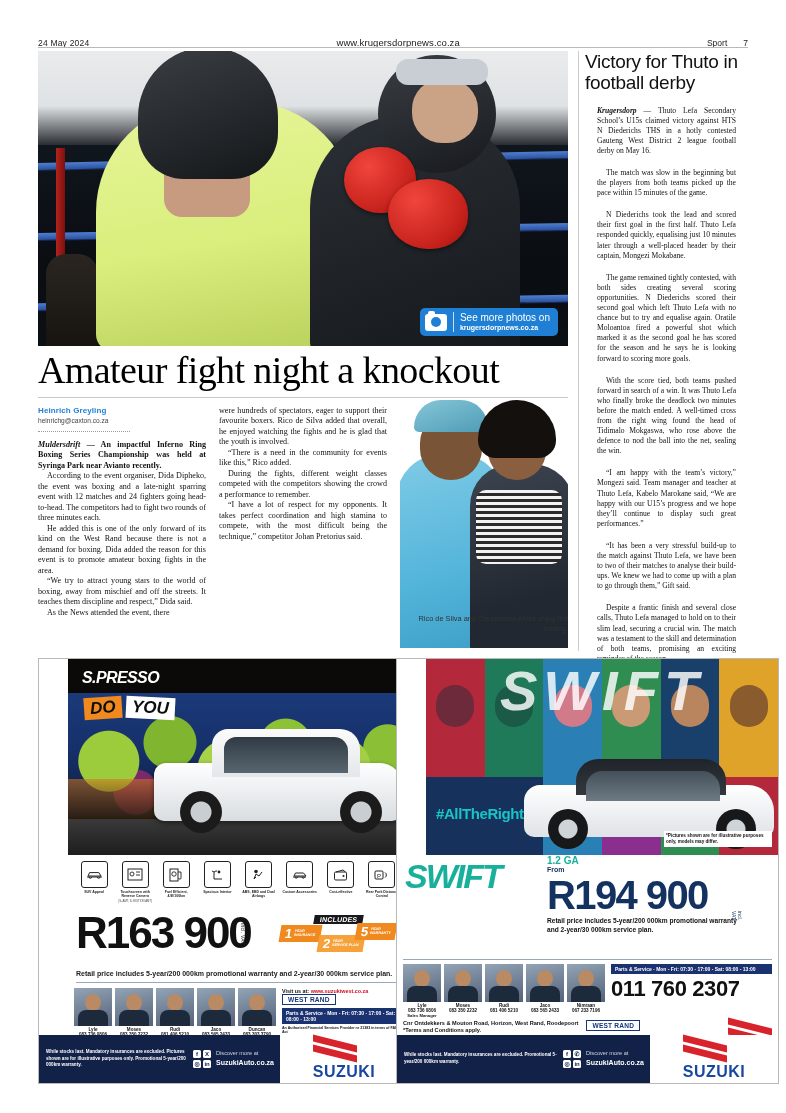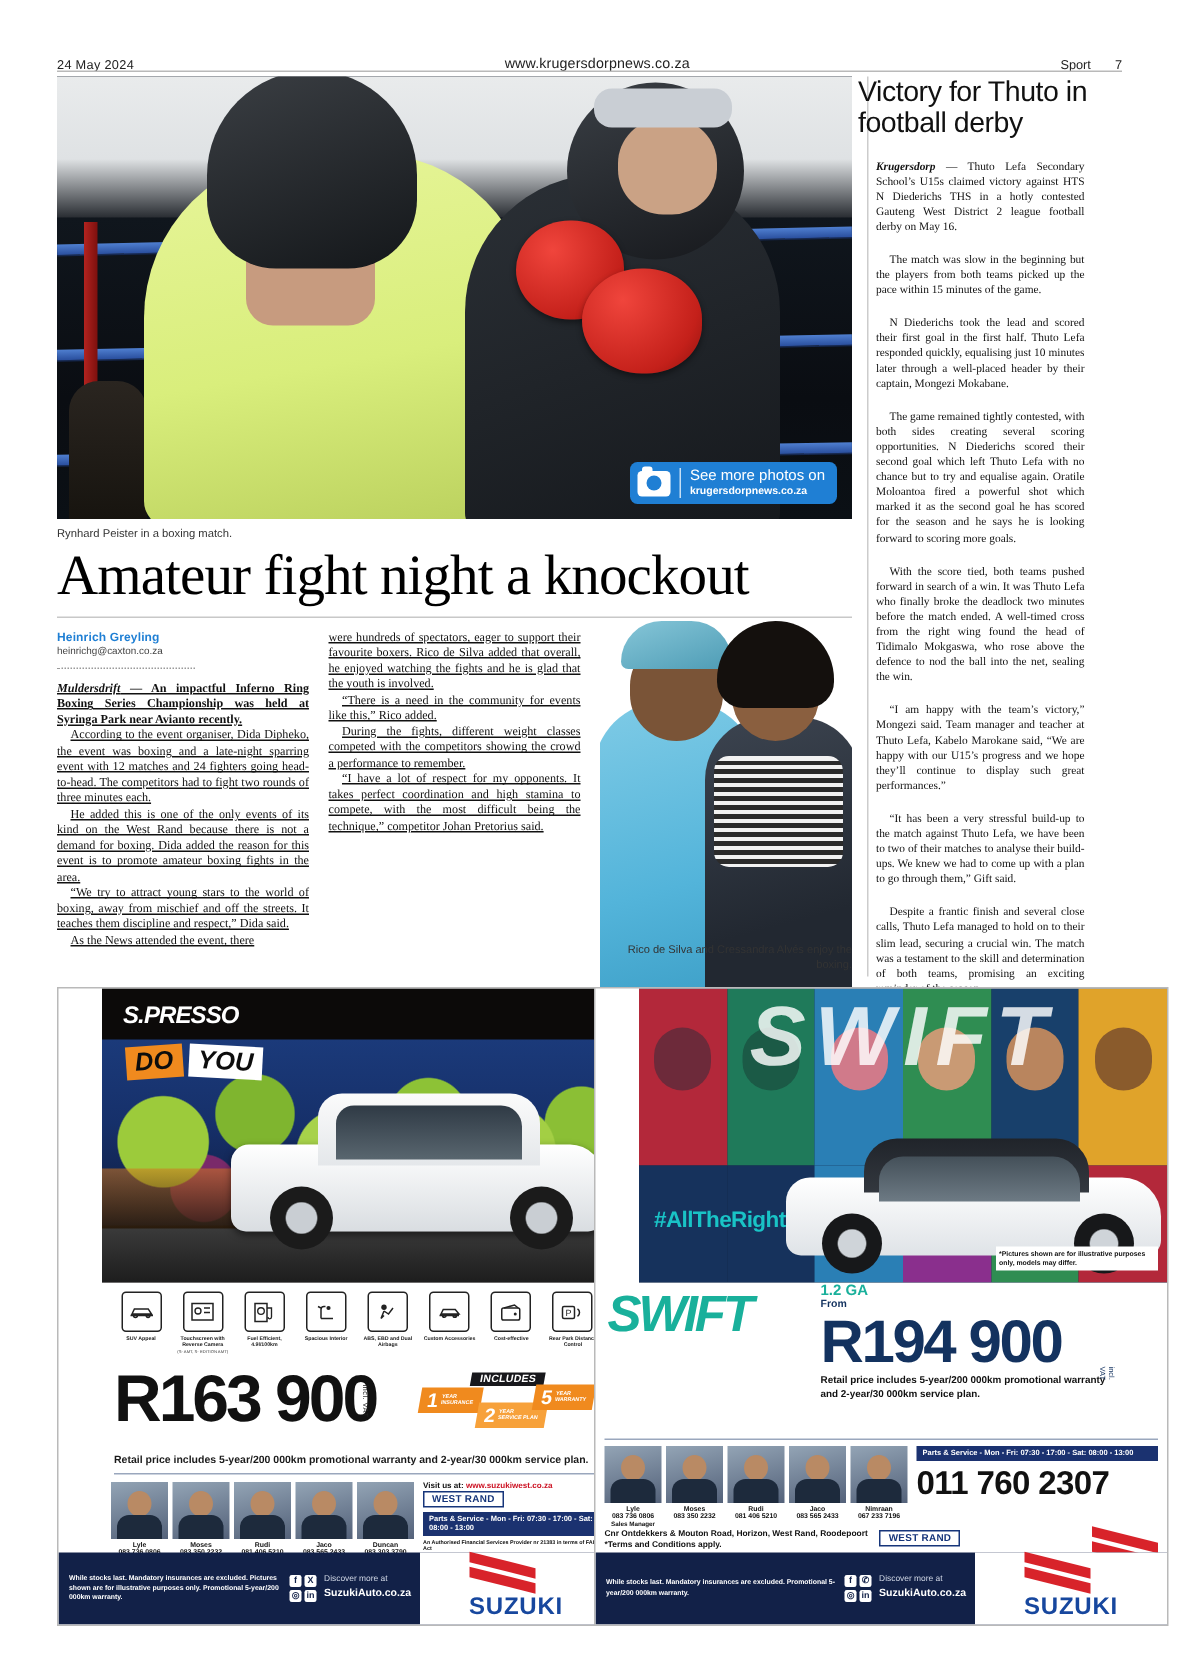--- a/index.html
+++ b/index.html
@@ -56,37 +56,37 @@
   
   .body-wrap{position:relative;margin-top:8px;width:530px;height:265px;}
   .bcol{position:absolute;top:0;width:168px;font-family:"Liberation Serif",serif;font-size:8.1px;line-height:1.30;text-align:justify;color:#111;}
   .bcol1{left:0;}
   .bcol2{left:181px;}
   .byline-name{font-family:"Liberation Sans",sans-serif;font-size:8px;font-weight:700;color:#1f7fd4;letter-spacing:.1px;}
   .byline-mail{font-family:"Liberation Sans",sans-serif;font-size:6.6px;color:#444;margin-top:1px;}
   .byline-rule{width:92px;height:0;border-top:1px dotted #9a9a9a;margin:5px 0 8px 0;}
   .lede{font-weight:700;}
   .lede i{font-weight:700;font-style:italic;}
-  .bcol p{margin:0;text-indent:9px;text-decoration:underline;}
+  .bcol p{margin:0;text-indent:9px;}
   .bcol p.noind{text-indent:0;}
 
   
   .inset{position:absolute;left:362px;top:-8px;width:168px;height:250px;overflow:hidden;}
   .in-bg{position:absolute;inset:0;background:#ffffff;}
   .man{position:absolute;left:-4px;top:56px;width:108px;height:200px;background:linear-gradient(165deg,#7fcbe6 0%,#53b4da 60%,#3c9ec6 100%);border-radius:46px 46px 8px 8px;}
   .man-head{position:absolute;left:20px;top:14px;width:62px;height:68px;background:#7a5437;border-radius:32px;}
   .man-cap{position:absolute;left:14px;top:2px;width:74px;height:32px;background:linear-gradient(160deg,#86c6d8,#4e9cb5);border-radius:34px 34px 6px 6px;}
   .woman{position:absolute;right:-6px;top:66px;width:104px;height:190px;background:linear-gradient(165deg,#3c4450 0%,#222831 70%);border-radius:42px 42px 8px 8px;}
   .woman-head{position:absolute;right:22px;top:18px;width:58px;height:64px;background:#8a5f3f;border-radius:30px;}
   .woman-hair{position:absolute;right:12px;top:2px;width:78px;height:58px;background:#14100d;border-radius:40px 40px 18px 18px;}
   .woman-top{position:absolute;right:6px;top:92px;width:86px;height:74px;background:repeating-linear-gradient(180deg,#f2f2f2 0 3px,#2b2b2b 3px 6px);border-radius:10px;}
   .cap-inset{position:absolute;left:362px;top:208px;width:168px;text-align:right;font-family:"Liberation Sans",sans-serif;font-size:7.4px;line-height:1.35;color:#333;}
 
   
-  .side-col{position:absolute;left:572px;top:51px;width:163px;}
+  .side-col{position:absolute;left:585px;top:51px;width:163px;}
   .side-rule-l{position:absolute;left:578px;top:51px;width:1px;height:600px;background:#cccccc;}
   .side-title{font-family:"Liberation Sans",sans-serif;font-size:19px;line-height:1.12;font-weight:400;color:#111;letter-spacing:-.3px;}
   .side-body{margin-top:7px;font-family:"Liberation Serif",serif;font-size:7.6px;line-height:1.33;text-align:justify;color:#111;}
   .side-body p{margin:12px;text-indent:9px;}
   .side-body p.noind{text-indent:0;}
   .side-body i{font-style:italic;font-weight:700;}
 
   
   .ad{position:absolute;border:1px solid #b9b9b9;background:#fff;overflow:hidden;padding-left:29px;}
   .ad-left{left:38px;top:658px;width:340px;height:424px;}
@@ -248,34 +248,33 @@
       <div class="photo-badge">
         <div class="cam-icon"></div>
         <div class="badge-div"></div>
         <div class="badge-txt">
           <div class="badge-l1">See more photos on</div>
           <div class="badge-l2">krugersdorpnews.co.za</div>
         </div>
       </div>
     </div>
 
-    <div class="photo-cap">Rynhard Peister in a boxing match.</div>
 
     <div class="headline">Amateur fight night a knockout</div>
     <div class="hl-rule"></div>
 
     <div class="body-wrap">
 
       <div class="bcol bcol1">
         <div class="byline-name">Heinrich Greyling</div>
         <div class="byline-mail">heinrichg@caxton.co.za</div>
         <div class="byline-rule"></div>
         <p class="noind lede"><i>Muldersdrift</i><span> — An impactful Inferno Ring Boxing Series Championship was held at Syringa Park near Avianto recently.</span></p>
         <p>According to the event organiser, Dida Dipheko, the event was boxing and a late-night sparring event with 12 matches and 24 fighters going head-to-head. The competitors had to fight two rounds of three minutes each.</p>
-        <p>He added this is one of the only events of its kind on the West Rand because there is not a demand for boxing. Dida added the reason for this event is to promote amateur boxing fights in the area.</p>
+        <p>He added this is one of the only forward of its kind on the West Rand because there is not a demand for boxing. Dida added the reason for this event is to promote amateur boxing fights in the area.</p>
         <p>“We try to attract young stars to the world of boxing, away from mischief and off the streets. It teaches them discipline and respect,” Dida said.</p>
         <p>As the News attended the event, there</p>
       </div>
 
       <div class="bcol bcol2">
         <p class="noind">were hundreds of spectators, eager to support their favourite boxers. Rico de Silva added that overall, he enjoyed watching the fights and he is glad that the youth is involved.</p>
         <p>“There is a need in the community for events like this,” Rico added.</p>
         <p>During the fights, different weight classes competed with the competitors showing the crowd a performance to remember.</p>
         <p>“I have a lot of respect for my opponents. It takes perfect coordination and high stamina to compete, with the most difficult being the technique,” competitor Johan Pretorius said.</p>
       </div>

